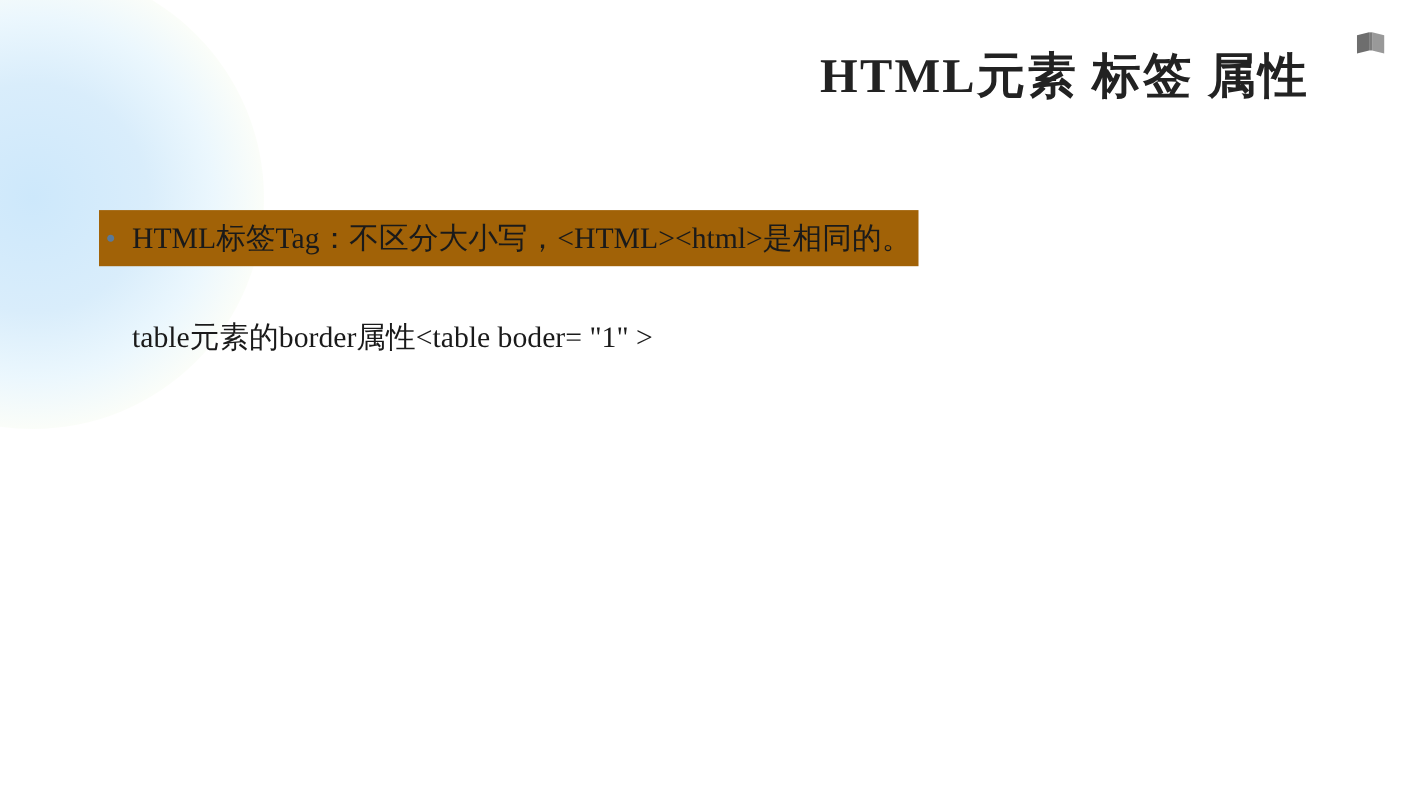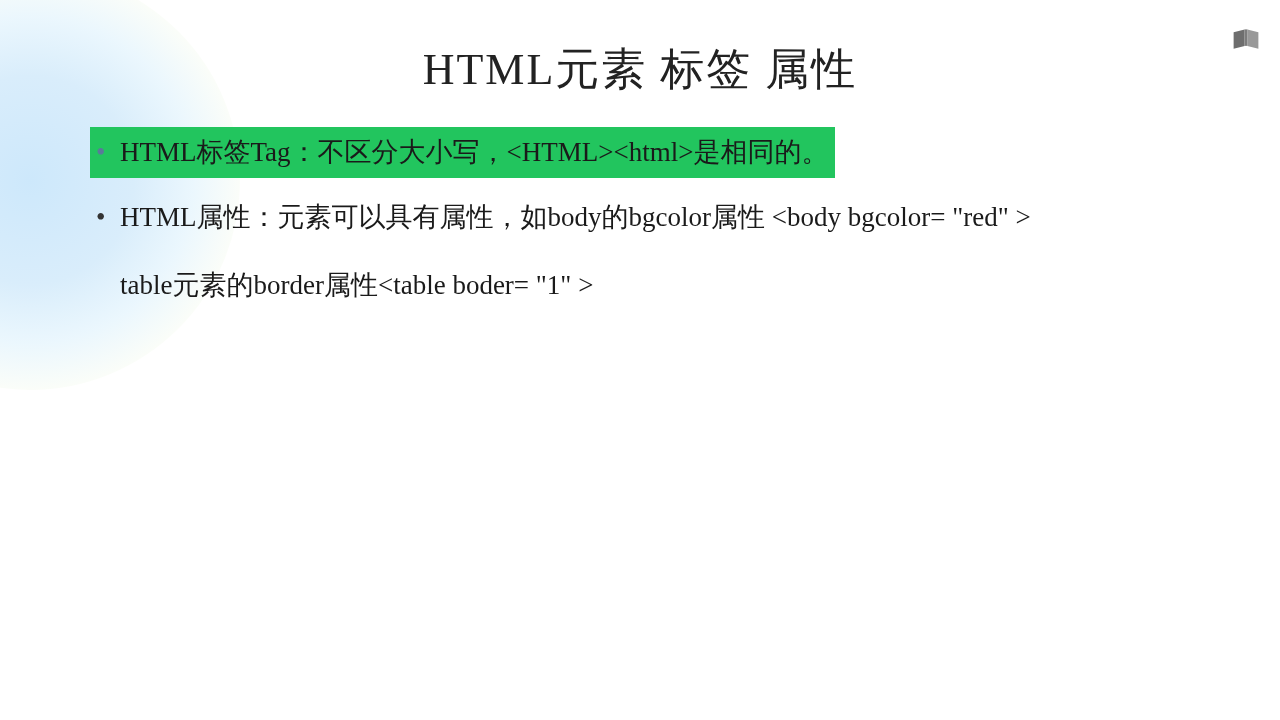--- a/index.html
+++ b/index.html
@@ -36,25 +36,25 @@
   }
   .watermark svg { width: 28px; height: 22px; }
   .slide {
     position: relative;
     z-index: 1;
     width: 100%;
     height: 100%;
     padding: 40px 90px 0 90px;
   }
   .title {
-    text-align: center;
+    text-align: right;
     font-size: 44px;
     color: #222;
-    font-weight: 400;
-    margin-bottom: 28px;
+    font-weight: 700;
+    margin-bottom: 92px;
     letter-spacing: 2px;
     font-family: "SimSun", serif;
   }
   .bullets {
     list-style: none;
     font-size: 27px;
     line-height: 1.9;
     color: #1a1a1a;
     font-family: "SimSun", "Times New Roman", serif;
   }
@@ -65,24 +65,24 @@
   }
   .bullets li::before {
     content: "•";
     position: absolute;
     left: 6px;
     top: 0;
     font-size: 27px;
     color: #333;
   }
   .bullets li.highlighted {
-    background: #22c55e;
+    background: #a16207;
     display: inline-block;
     padding-right: 6px;
-    margin-bottom: 14px;
+    margin-bottom: 31px;
   }
   .bullets li.highlighted::before { color: #5a7a9a; }
   .cont {
     font-size: 27px;
     line-height: 2.0;
     color: #1a1a1a;
     font-family: "SimSun", "Times New Roman", serif;
     padding-left: 30px;
     margin-top: 6px;
   }
@@ -101,19 +101,18 @@
       <path d="M18 2 L22 2 L22 26 L18 26 Z" fill="#666"></path>
     </svg>
   </span>
 </div>
 
 <div class="slide">
   <h1 class="title">HTML元素 标签 属性</h1>
 
   <ul class="bullets">
     <li class="highlighted">HTML标签Tag：不区分大小写，&lt;HTML&gt;&lt;html&gt;是相同的。</li>
-    <li>HTML属性：元素可以具有属性，如body的bgcolor属性  &lt;body bgcolor= "red" &gt;</li>
   </ul>
 
   <div class="cont">
     <div>table元素的border属性&lt;table boder= "1" &gt;</div>
   </div>
 </div>
 
 </body></html>

